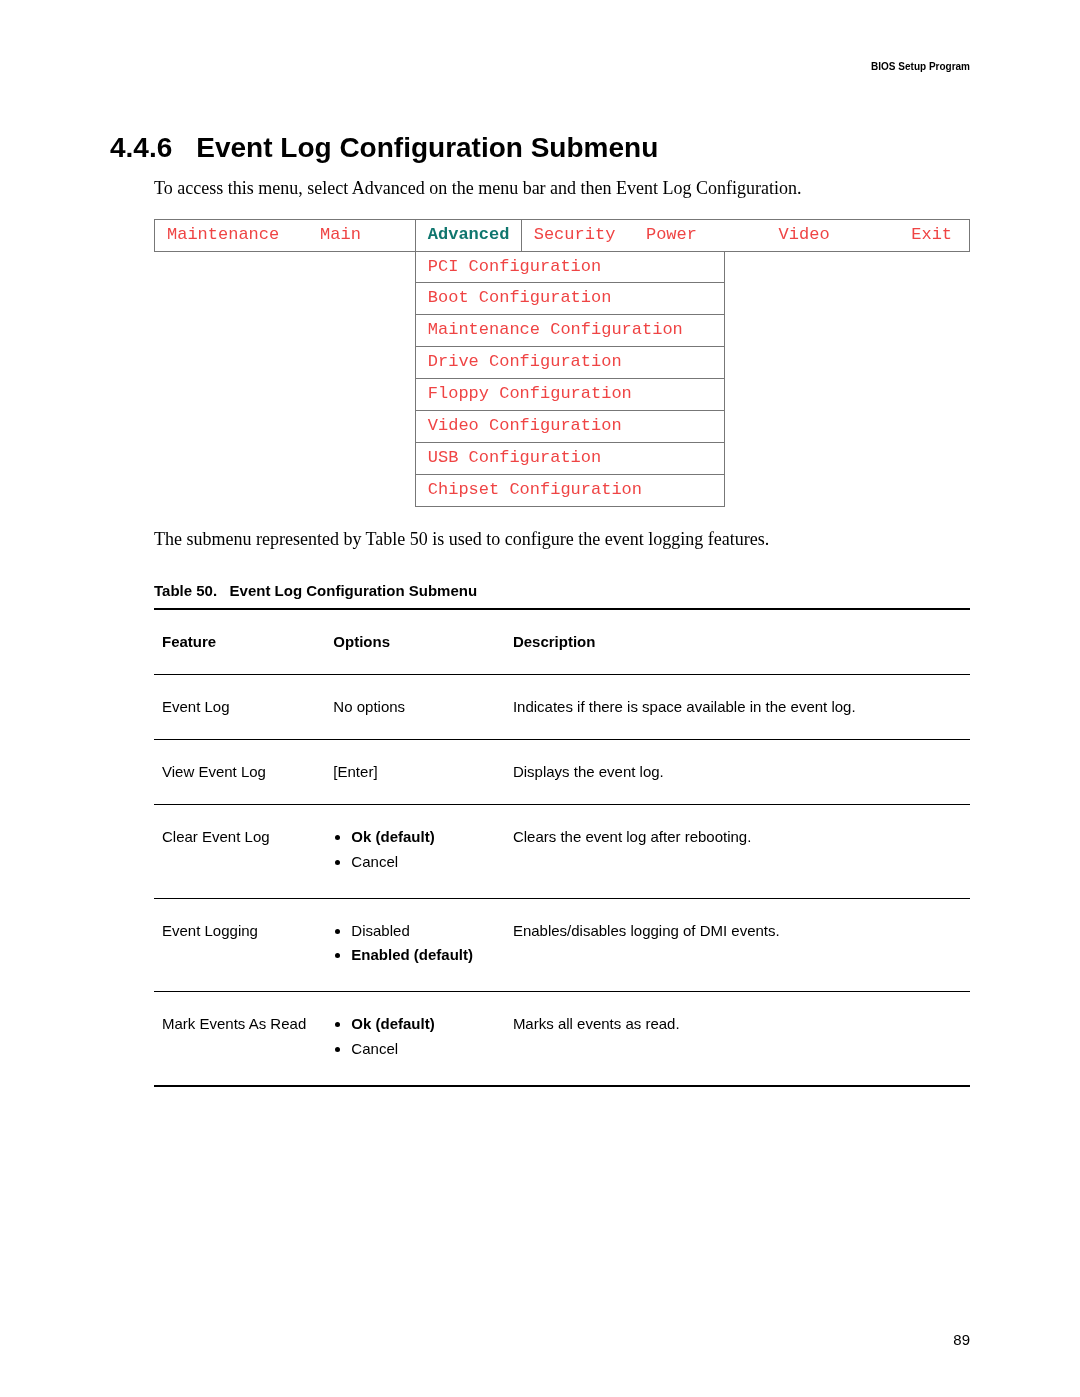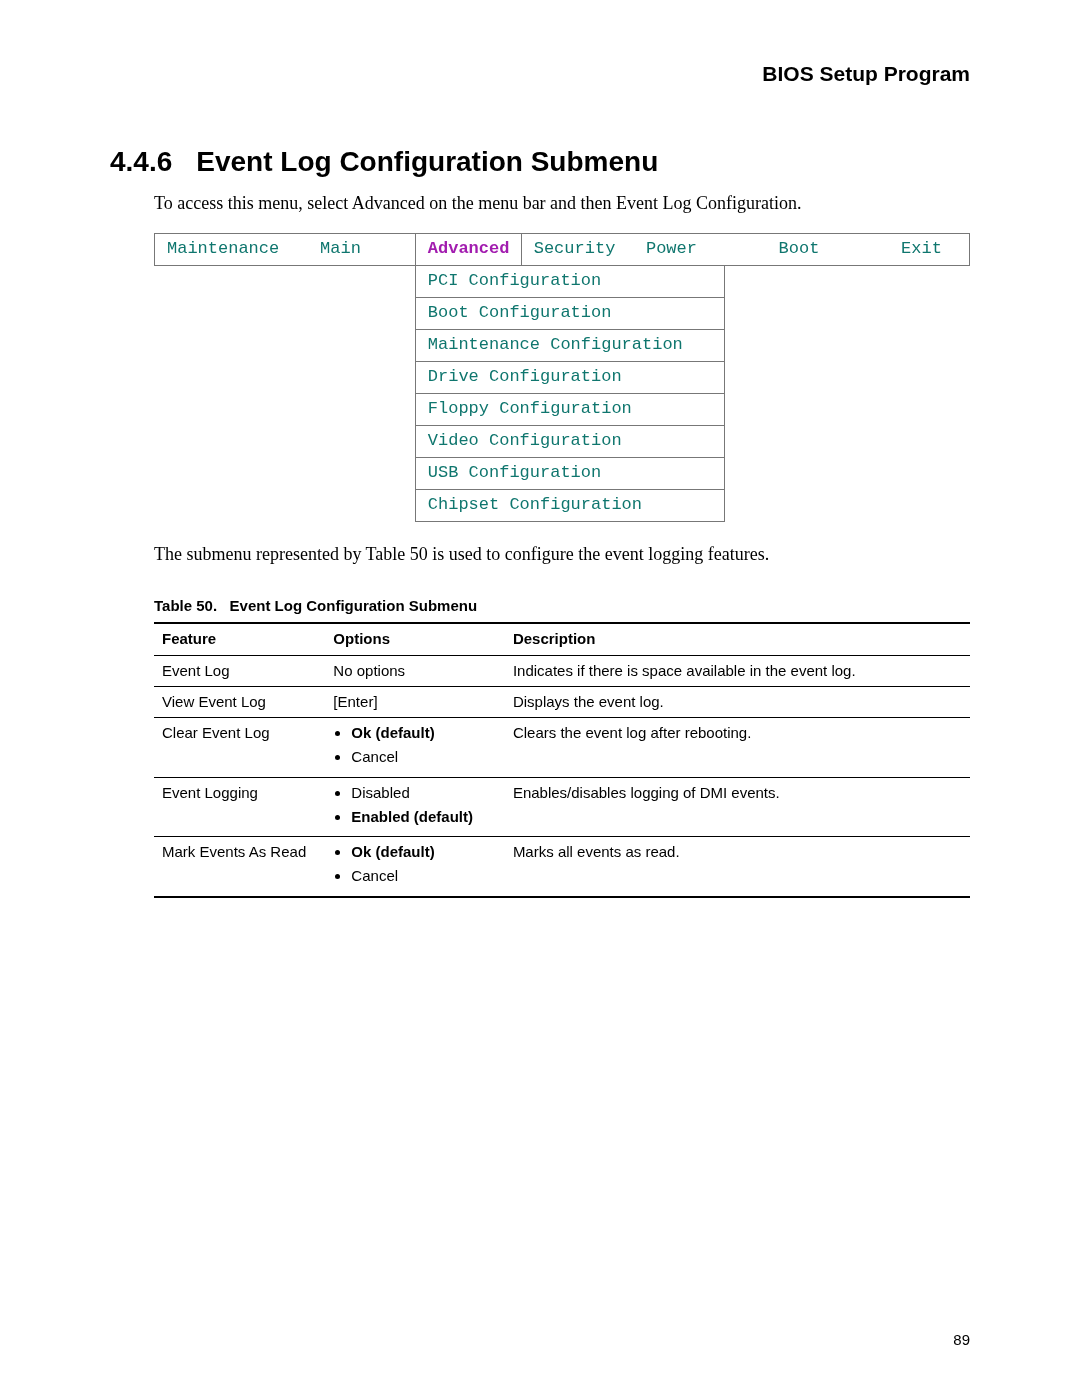--- a/index.html
+++ b/index.html
@@ -9,21 +9,21 @@
     padding: 60px 110px 60px 110px;
     color: #000;
     background: #fff;
     width: 1080px;
     box-sizing: border-box;
     line-height: 1.35;
   }
   .running-head {
     text-align: right;
     font-weight: bold;
-    font-size: 21px;
+    font-size: 10px;
     margin-bottom: 55px;
   }
   h2 {
     font-size: 28px;
     font-weight: bold;
     margin: 0 0 10px 0;
   }
   .sec-num { display: inline-block; margin-right: 24px; }
   .intro {
     font-family: "Times New Roman", Times, serif;
@@ -33,27 +33,27 @@
   
   .bios-wrap { margin: 0 0 20px 44px; }
   table.bios {
     border-collapse: collapse;
     width: 100%;
     table-layout: fixed;
   }
   table.bios td {
     font-family: "Courier New", Courier, monospace;
     font-size: 17px;
-    color: #0f766e;
+    color: #ef4444;
     padding: 4px 0 4px 12px;
     border: 1px solid #777;
     height: 22px;
   }
   table.bios td.noborder { border: none; }
-  table.bios td.bold { font-weight: bold; color: #a21caf; }
+  table.bios td.bold { font-weight: bold; color: #0f766e; }
   
   .c1 { width: 23%; }
   .c2 { width: 9%; }
   .c3 { width: 13%; }
   .c4 { width: 14%; }
   .c5 { width: 11%; }
   .c6 { width: 15%; }
   .c7 { width: 15%; }
   
   .para {
@@ -70,21 +70,21 @@
   .tbl-wrap { margin: 0 0 0 44px; }
   table.feat {
     border-collapse: collapse;
     width: 100%;
     table-layout: fixed;
     font-size: 15px;
   }
   table.feat th, table.feat td {
     text-align: left;
     vertical-align: top;
-    padding: 5px 8px;
+    padding: 22px 8px;
   }
   table.feat thead th {
     border-top: 2.5px solid #000;
     border-bottom: 1px solid #000;
     font-weight: bold;
   }
   table.feat tbody td {
     border-top: 1px solid #000;
   }
   table.feat tbody tr:last-child td {
@@ -123,21 +123,21 @@
         <col class="c3">
         <col class="c4">
         <col class="c5">
         <col class="c6">
         <col class="c7">
   </colgroup>
   <tbody>
         <tr>
     <td colspan="2"><span>Maintenance</span>&nbsp;&nbsp;&nbsp;&nbsp;<span>Main</span></td>
     <td class="bold">Advanced</td>
-    <td colspan="4"><span>Security</span>&nbsp;&nbsp;&nbsp;<span>Power</span>&nbsp;&nbsp;&nbsp;&nbsp;&nbsp;&nbsp;&nbsp;&nbsp;<span>Boot</span>&nbsp;&nbsp;&nbsp;&nbsp;&nbsp;&nbsp;&nbsp;&nbsp;<span>Exit</span></td>
+    <td colspan="4"><span>Security</span>&nbsp;&nbsp;&nbsp;<span>Power</span>&nbsp;&nbsp;&nbsp;&nbsp;&nbsp;&nbsp;&nbsp;&nbsp;<span>Video</span>&nbsp;&nbsp;&nbsp;&nbsp;&nbsp;&nbsp;&nbsp;&nbsp;<span>Exit</span></td>
   </tr>
   </tbody>
       <tbody id="bios-sub-body">
         <tr>
           <td colspan="2" class="noborder"></td>
           <td colspan="3">PCI Configuration</td>
           <td colspan="2" class="noborder"></td>
         </tr>
         <tr>
           <td colspan="2" class="noborder"></td>

